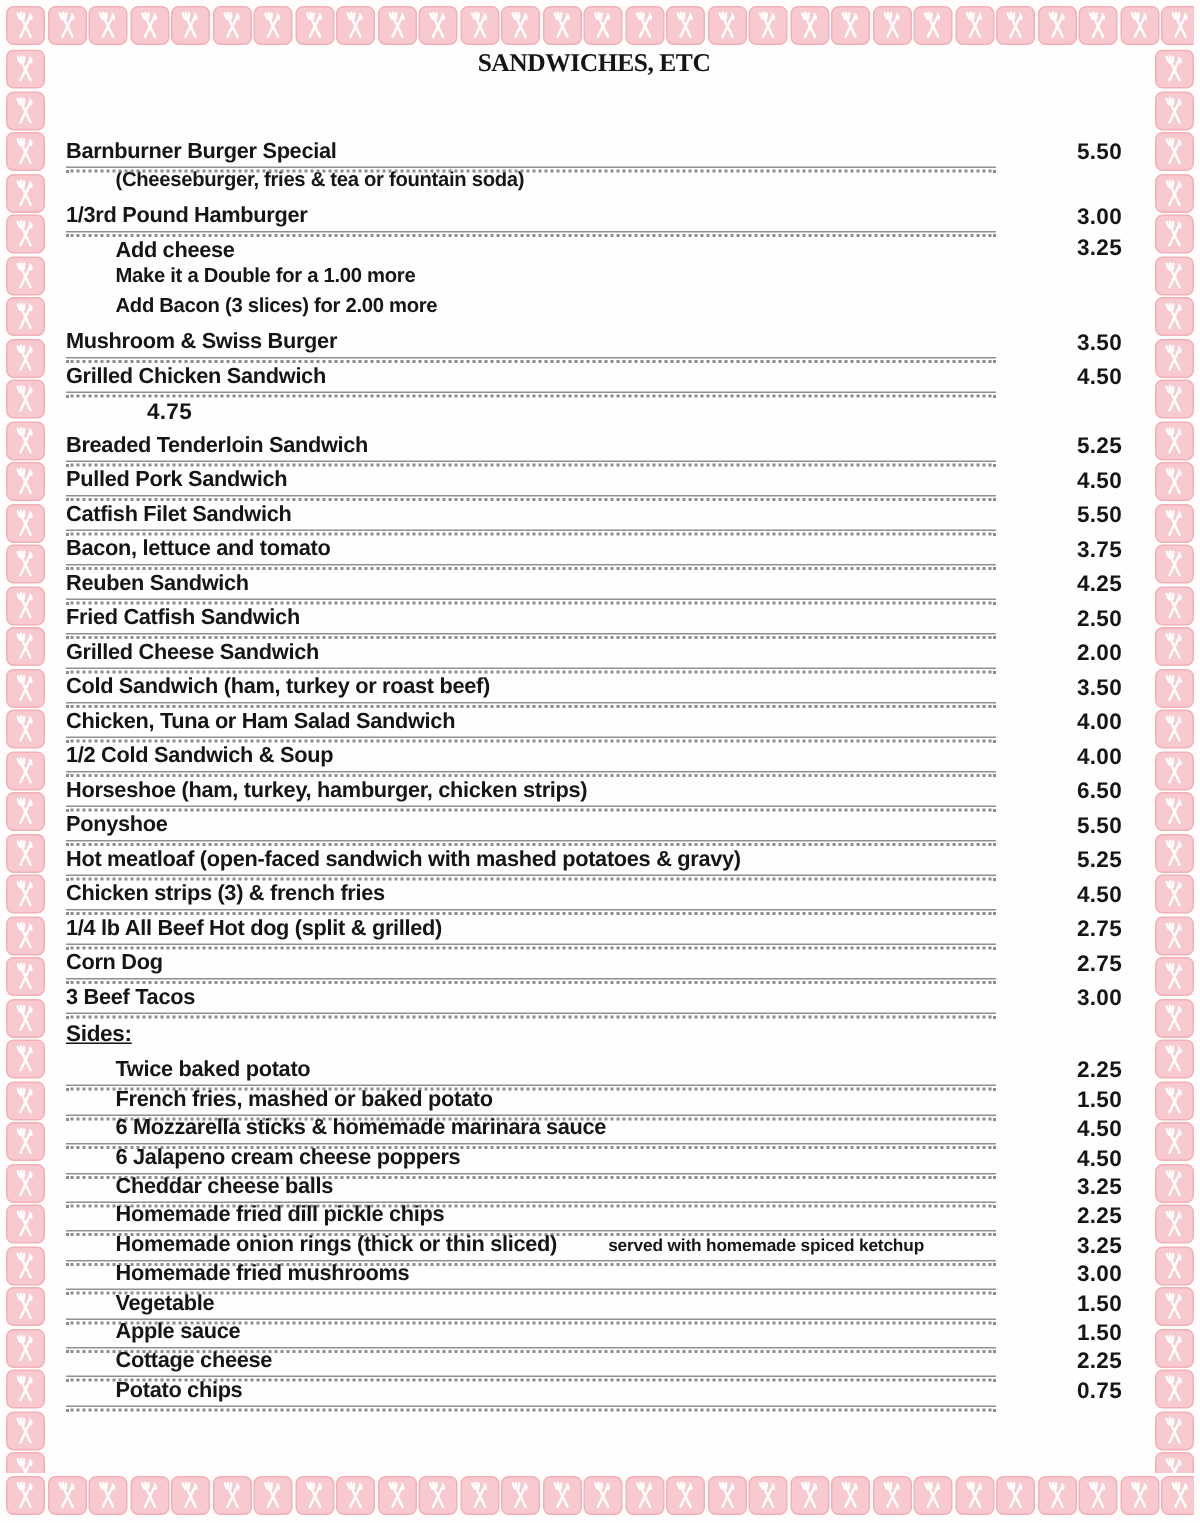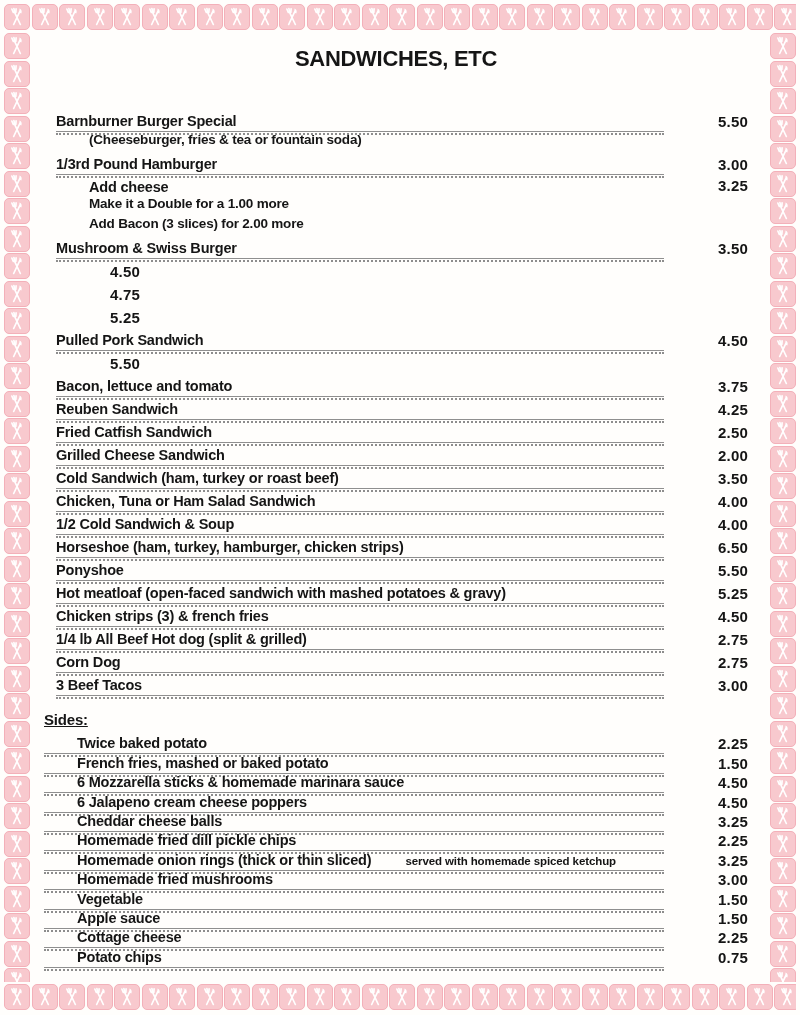--- a/index.html
+++ b/index.html
@@ -27,25 +27,26 @@
     display:flex; align-items:center; justify-content:center;
   }
   .tile svg { width:20px; height:20px; }
 
   
   .content {
     position:absolute; top:30px; left:44px; right:52px; bottom:32px;
   }
   .title {
     text-align:center;
-    font-size:22px;
+    font-size:17px;
     letter-spacing:-0.3px;
-    margin-top:16px;
+    margin-top:2px;
+    font-family:Liberation Serif, serif;
   }
-  .menu { margin-top:37px;margin-left:12px; }
+  .menu { margin-top:37px; }
 
   .row { display:flex; align-items:flex-end; height:23px; }
   .row.sub-price { height:21px; }
   .row.note { height:20px; align-items:flex-start; }
   .side-row { height:19.4px; }
 
   .ruled, .plain { flex:1 1 auto; min-width:0; white-space:nowrap; }
   .ruled {
     position:relative;
     border-bottom:1.5px solid #8f8f8f;
@@ -63,21 +64,21 @@
   .note-text { font-size:13.5px; letter-spacing:-0.2px; display:inline-block; }
   .price {
     flex:0 0 84px;
     text-align:right;
     font-size:15px;
     padding-bottom:2px;
     letter-spacing:0.2px;
   }
 
   .sides-heading {
-    margin-top:15px;
+    margin-top:5px;
     height:24px;
     font-size:15px;
     text-decoration:underline;
     letter-spacing:-0.2px;
   }
 </style>
 </head>
 <body>
 
 <div class="strip strip-top" id="strip-top">
@@ -1647,33 +1648,36 @@
         <span class="note-text">Make it a Double for a 1.00 more</span>
       </div>
       <div class="row note">
         <span class="note-text">Add Bacon (3 slices) for 2.00 more</span>
       </div>
       <div class="row ">
         <div class="ruled"><span class="nm">Mushroom &amp; Swiss Burger</span></div>
         <div class="price">3.50</div>
       </div>
       <div class="row ">
+        <div class="ruled"><span class="nm">Grilled Chicken Sandwich</span></div>
         <div class="price">4.50</div>
       </div>
       <div class="row ">
         <div class="price">4.75</div>
       </div>
       <div class="row ">
+        <div class="ruled"><span class="nm">Breaded Tenderloin Sandwich</span></div>
         <div class="price">5.25</div>
       </div>
       <div class="row ">
         <div class="ruled"><span class="nm">Pulled Pork Sandwich</span></div>
         <div class="price">4.50</div>
       </div>
       <div class="row ">
+        <div class="ruled"><span class="nm">Catfish Filet Sandwich</span></div>
         <div class="price">5.50</div>
       </div>
       <div class="row ">
         <div class="ruled"><span class="nm">Bacon, lettuce and tomato</span></div>
         <div class="price">3.75</div>
       </div>
       <div class="row ">
         <div class="ruled"><span class="nm">Reuben Sandwich</span></div>
         <div class="price">4.25</div>
       </div>

